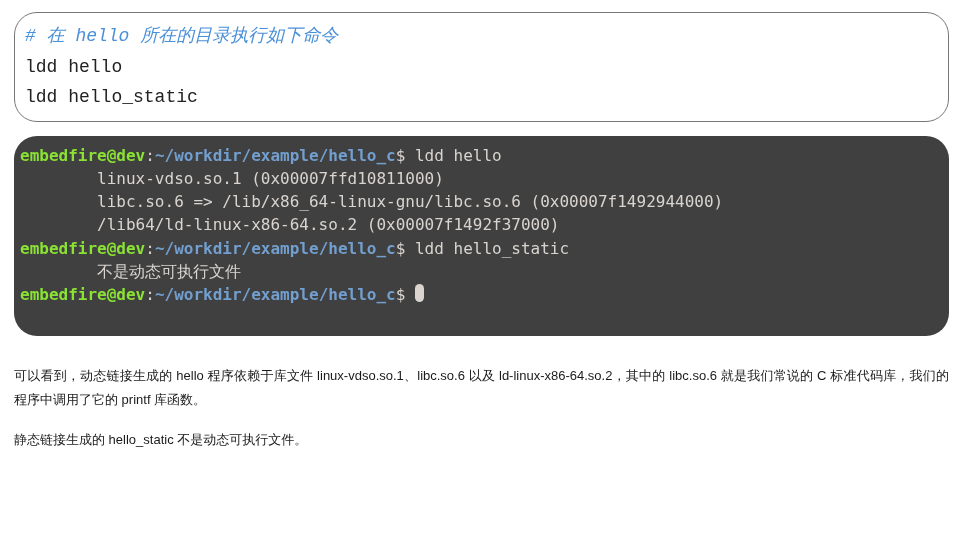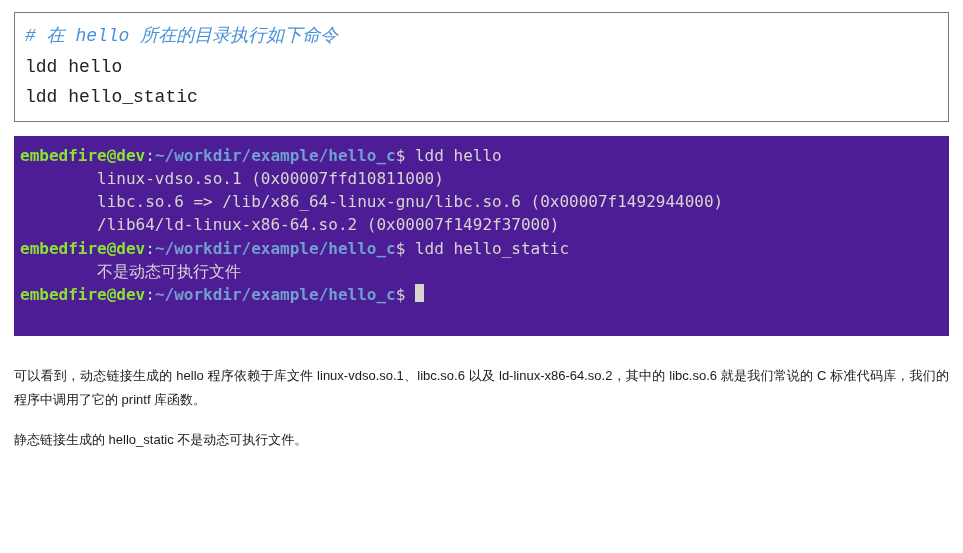--- a/index.html
+++ b/index.html
@@ -1,35 +1,35 @@
 <!DOCTYPE html>
 <html><head>
 <meta charset="utf-8">
 <style>
-  * { box-sizing: border-box; }
+  * { box-sizing: border-box; border-radius: 23px; }
   body {
     margin: 0;
     padding: 12px 14px;
     font-family: -apple-system, "Helvetica Neue", Arial, "PingFang SC", "Microsoft YaHei", sans-serif;
     background: #fff;
     color: #222;
     width: 963px;
   }
   .code-box {
     border: 1px solid #777;
     padding: 8px 10px;
     font-family: "Courier New", Courier, monospace;
     font-size: 18px;
     line-height: 1.7;
     white-space: pre;
     margin-bottom: 14px;
   }
   .code-box .comment { color: #4a90d9; font-style: italic; }
   .terminal {
-    background: #4c1d95;
+    background: #404040;
     color: #d9d4cf;
     font-family: "DejaVu Sans Mono", Menlo, Consolas, monospace;
     font-size: 16px;
     line-height: 1.45;
     padding: 8px 13px 30px 6px;
     white-space: pre;
     margin-bottom: 28px;
   }
   .terminal .user { color: #8ae234; font-weight: bold; }
   .terminal .path { color: #729fcf; font-weight: bold; }

